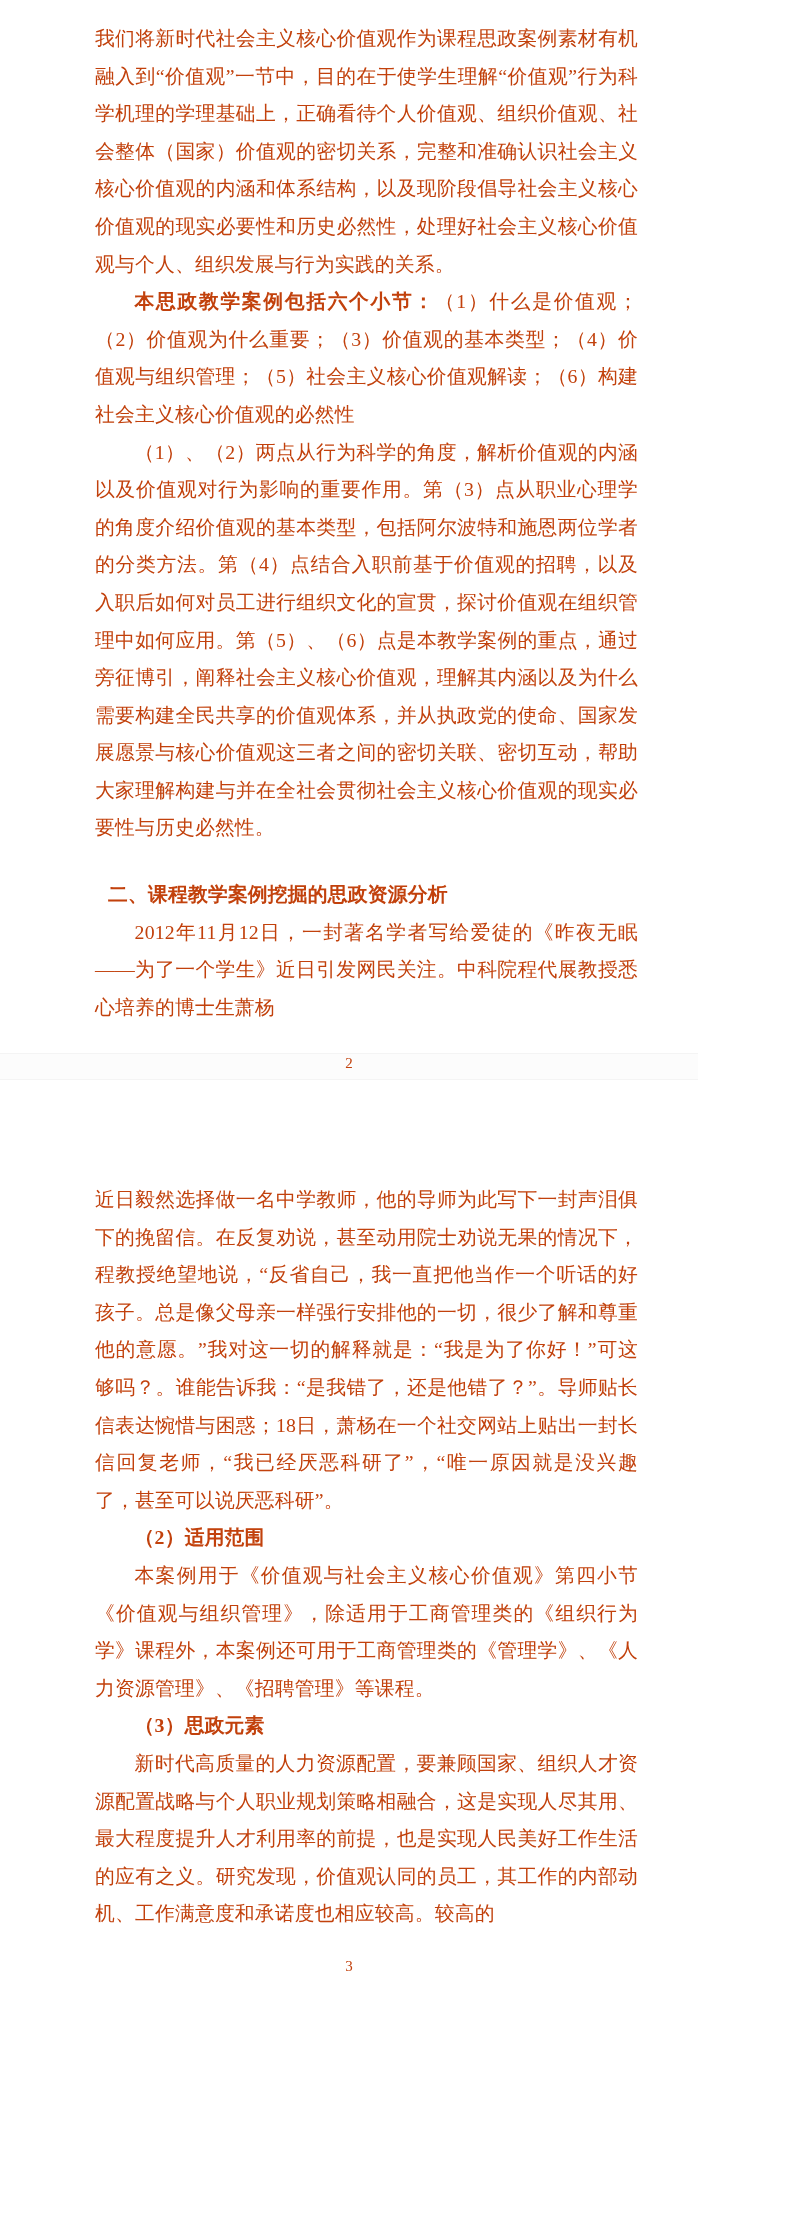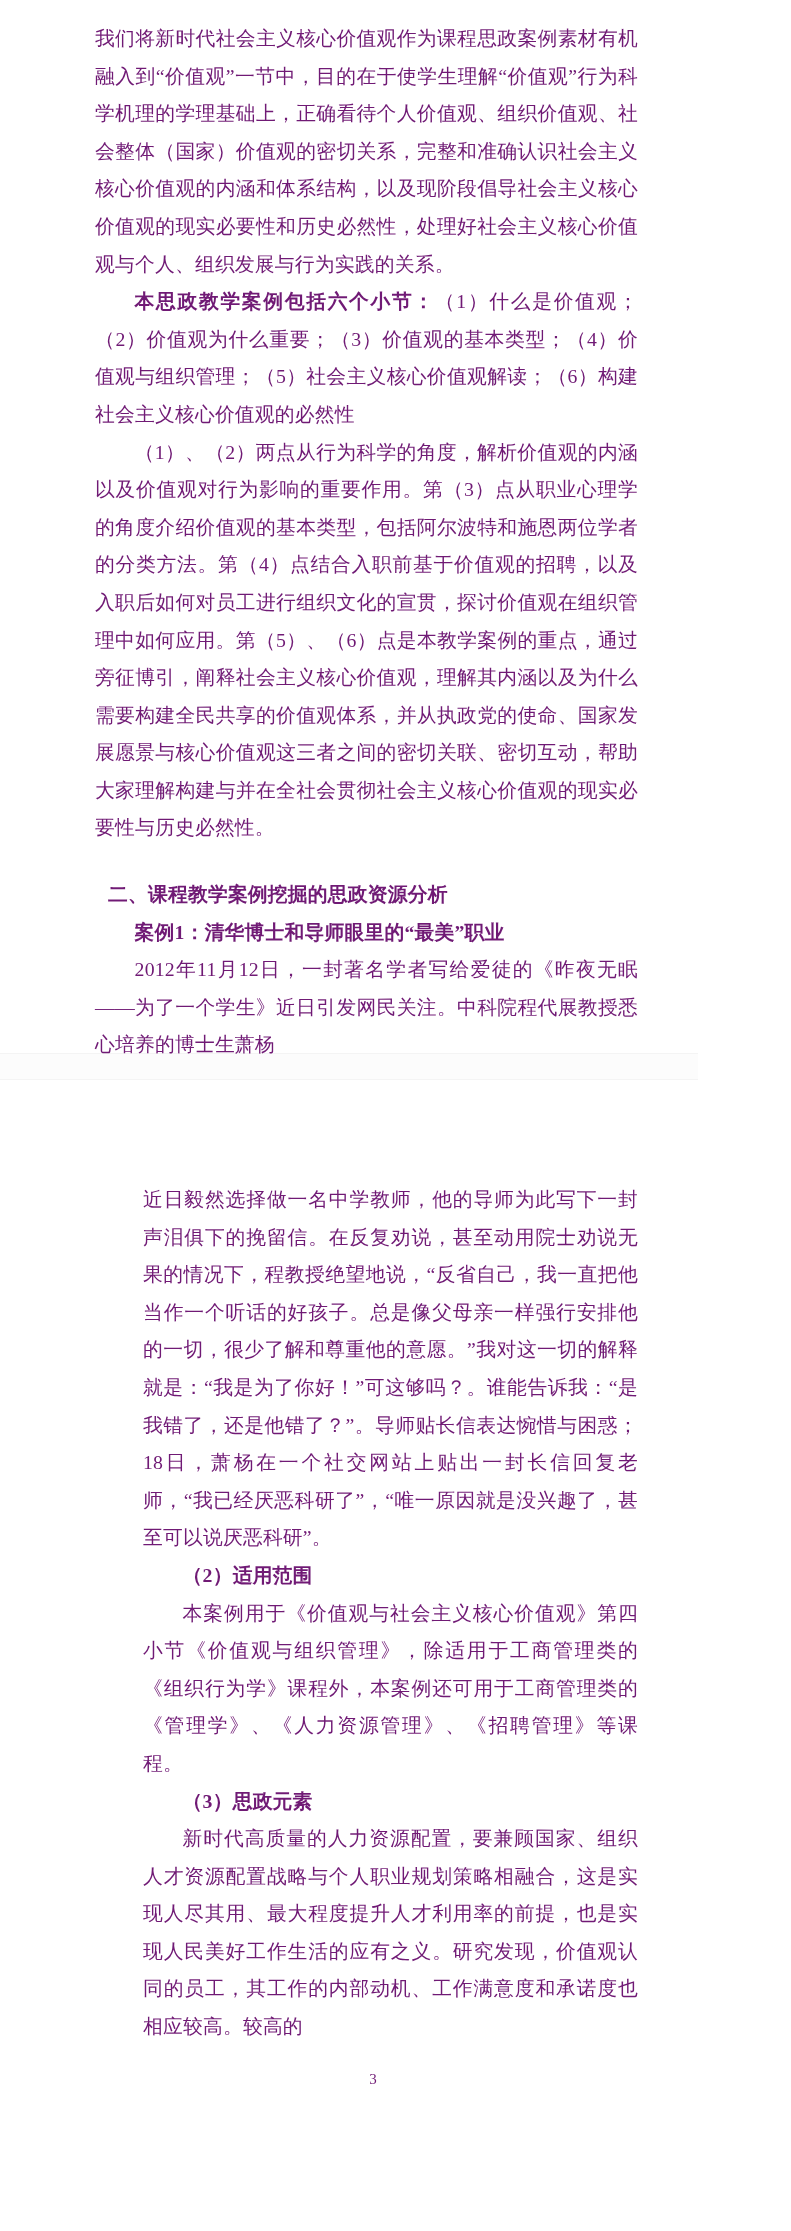--- a/index.html
+++ b/index.html
@@ -7,29 +7,29 @@
     padding: 0;
     background: #ffffff;
   }
   .screenshot {
     width: 698px;
     height: 2231px;
     background: #ffffff;
     position: relative;
     overflow: hidden;
     font-family: "Liberation Serif", "DejaVu Serif", serif;
-    color: #701a75;
+    color: #c2410c;
   }
   .page {
     background: #ffffff;
     position: relative;
     box-sizing: border-box;
   }
   .page-1 { height: 1053px; }
-  .page-2 { height: 1151px; margin-left: 48px; }
+  .page-2 { height: 1151px; }
   .page-gap {
     height: 27px;
     background: #fcfcfc;
     border-top: 1px solid #f4f4f4;
     border-bottom: 1px solid #f4f4f4;
     box-sizing: border-box;
   }
   .page-body {
     padding: 0 60px 0 95px;
     font-size: 19.8px;
@@ -69,21 +69,20 @@
 <body>
 
 <div class="screenshot">
 
   <div class="page page-1">
     <div class="page-body">
         <div class="block paragraph"><span>我们将新时代社会主义核心价值观作为课程思政案例素材有机融入到“价值观”一节中，目的在于使学生理解“价值观”行为科学机理的学理基础上，正确看待个人价值观、组织价值观、社会整体（国家）价值观的密切关系，完整和准确认识社会主义核心价值观的内涵和体系结构，以及现阶段倡导社会主义核心价值观的现实必要性和历史必然性，处理好社会主义核心价值观与个人、组织发展与行为实践的关系。</span></div>
         <div class="block paragraph indent"><span class="bold">本思政教学案例包括六个小节：</span><span>（1）什么是价值观；（2）价值观为什么重要；（3）价值观的基本类型；（4）价值观与组织管理；（5）社会主义核心价值观解读；（6）构建社会主义核心价值观的必然性</span></div>
         <div class="block paragraph indent"><span>（1）、（2）两点从行为科学的角度，解析价值观的内涵以及价值观对行为影响的重要作用。第（3）点从职业心理学的角度介绍价值观的基本类型，包括阿尔波特和施恩两位学者的分类方法。第（4）点结合入职前基于价值观的招聘，以及入职后如何对员工进行组织文化的宣贯，探讨价值观在组织管理中如何应用。第（5）、（6）点是本教学案例的重点，通过旁征博引，阐释社会主义核心价值观，理解其内涵以及为什么需要构建全民共享的价值观体系，并从执政党的使命、国家发展愿景与核心价值观这三者之间的密切关联、密切互动，帮助大家理解构建与并在全社会贯彻社会主义核心价值观的现实必要性与历史必然性。</span></div>
         <div class="block heading-section space-before"><span class="bold">二、课程教学案例挖掘的思政资源分析</span></div>
-        <div class="block heading-case"><span class="bold">案例1：清华博士和导师眼里的“最美”职业</span></div>
         <div class="block paragraph indent"><span>2012年11月12日，一封著名学者写给爱徒的《昨夜无眠——为了一个学生》近日引发网民关注。中科院程代展教授悉心培养的博士生萧杨</span></div>
       </div>
     <div class="page-number">2</div>
   </div>
 
   <div class="page-gap"></div>
 
   <div class="page page-2">
     <div class="page-body">
         <div class="block paragraph"><span>近日毅然选择做一名中学教师，他的导师为此写下一封声泪俱下的挽留信。在反复劝说，甚至动用院士劝说无果的情况下，程教授绝望地说，“反省自己，我一直把他当作一个听话的好孩子。总是像父母亲一样强行安排他的一切，很少了解和尊重他的意愿。”我对这一切的解释就是：“我是为了你好！”可这够吗？。谁能告诉我：“是我错了，还是他错了？”。导师贴长信表达惋惜与困惑；18日，萧杨在一个社交网站上贴出一封长信回复老师，“我已经厌恶科研了”，“唯一原因就是没兴趣了，甚至可以说厌恶科研”。</span></div>

